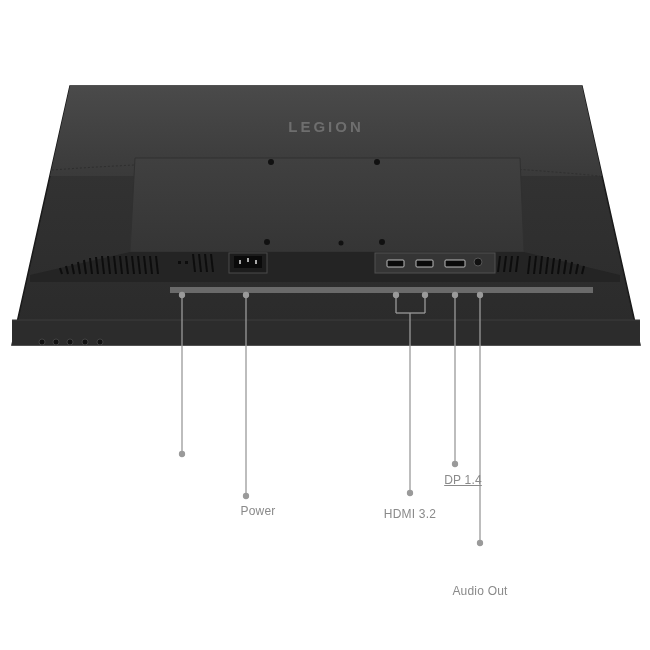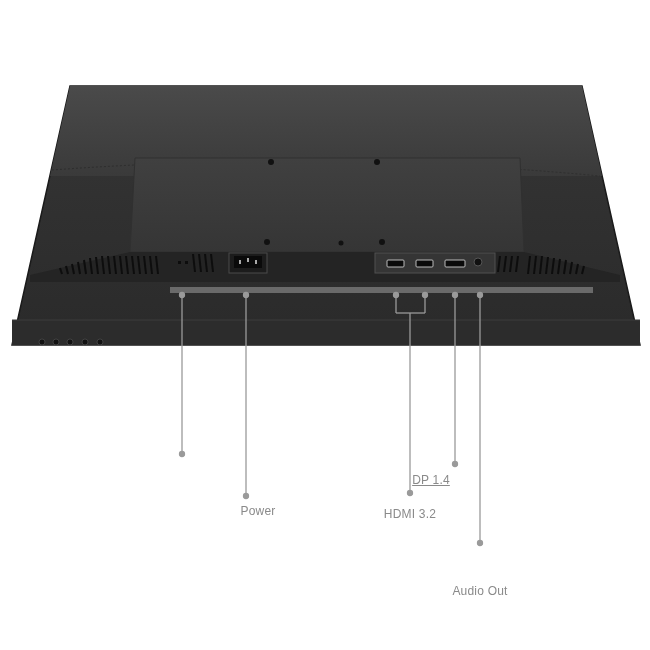--- a/index.html
+++ b/index.html
@@ -153,18 +153,19 @@
       <line x1="455" y1="295" x2="455" y2="464"></line>
       <circle cx="455" cy="295" r="2.5"></circle>
         <circle cx="455" cy="464" r="2.5"></circle>
 
       <line x1="480" y1="295" x2="480" y2="543"></line>
       <circle cx="480" cy="295" r="2.5"></circle>
         <circle cx="480" cy="543" r="2.5"></circle>
     </g>
   </svg>
 
+  <div class="brand">LEGION</div>
 
   <div class="label" style="left:218px;top:503px;width:80px;">Power</div>
   <div class="label" style="left:365px;top:506px;width:90px;">HDMI 3.2</div>
-  <div class="label" style="left:396px;top:472px;width:70px;text-decoration:underline;">DP 1.4</div>
+  <div class="label" style="left:428px;top:472px;width:70px;text-decoration:underline;">DP 1.4</div>
   <div class="label" style="left:430px;top:551px;width:100px;margin-top:32px;">Audio Out</div>
 </div>
 
 </body></html>

